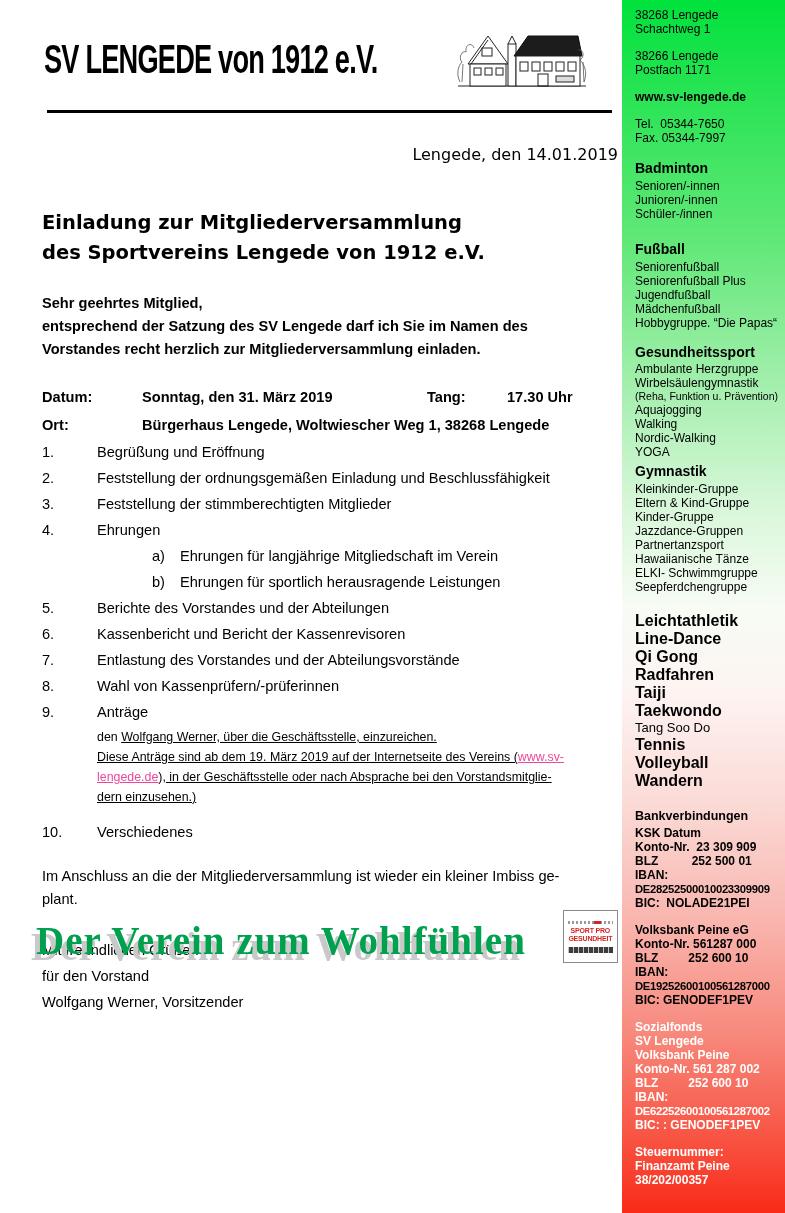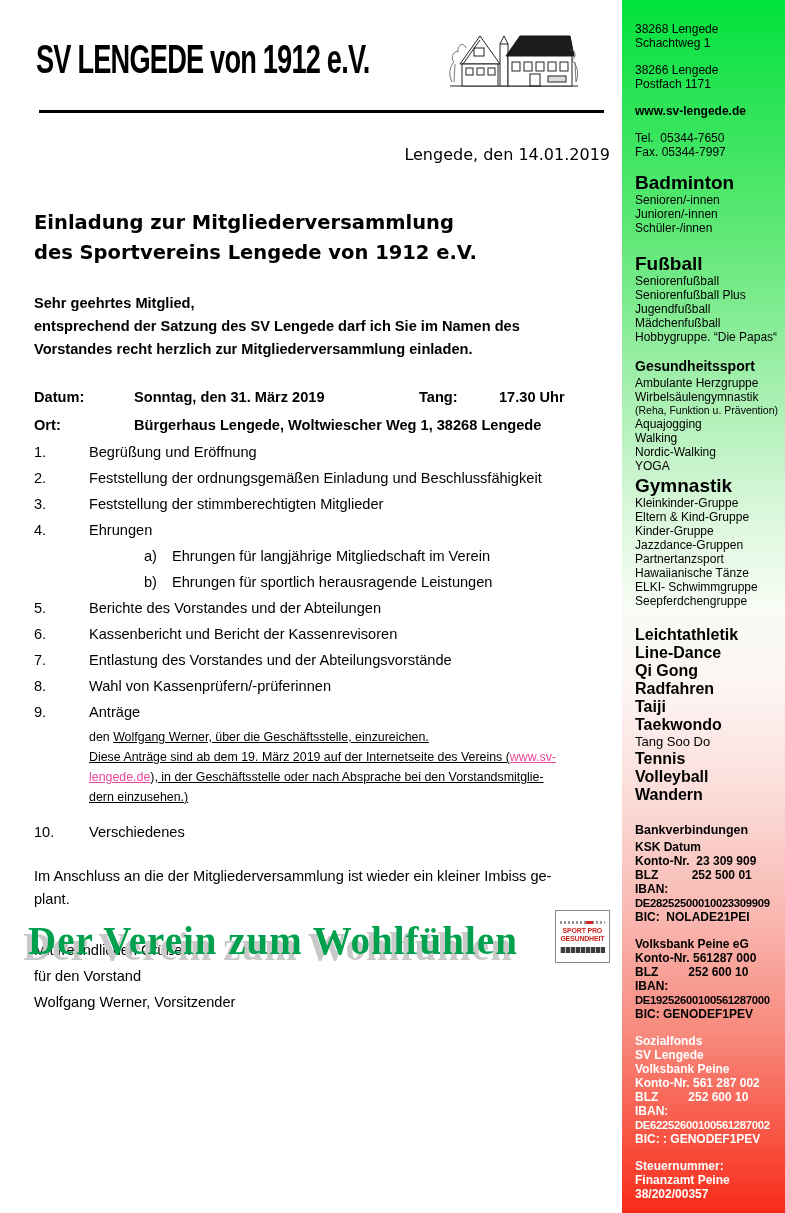--- a/index.html
+++ b/index.html
@@ -1,20 +1,20 @@
 <!DOCTYPE html>
 <html><head>
 <meta charset="utf-8">
 <style>
   html,body{margin:0;padding:0;}
   body{width:785px;height:1213px;background:#ffffff;font-family:"Liberation Sans",sans-serif;color:#000;}
   .page{position:relative;width:785px;height:1213px;overflow:hidden;background:#fff;}
 
   
-  .main{position:absolute;top:0;left:4px;width:622px;height:971px;}
+  .main{position:absolute;top:0;left:12px;width:622px;height:971px;}
   .header{display:flex;justify-content:space-between;align-items:flex-start;margin:24px 42px 0 32px;}
   .logo-wrap{width:388px;flex:none;margin-top:12px;}
   .logo{font-size:34px;font-weight:bold;letter-spacing:-1px;white-space:nowrap;
         transform:scale(0.80,1.18);transform-origin:left top;}
   .house{width:140px;height:74px;flex:none;}
   .rule{height:3px;background:#000;margin:12px 22px 0 35px;}
   .date{font-size:16px;text-align:right;margin:32px 16px 0 0;font-family:"DejaVu Sans",sans-serif;}
   .title{margin:44px 0 0 30px;font-size:19.5px;font-weight:bold;line-height:30px;font-family:"DejaVu Sans",sans-serif;}
   .intro{margin:24px 0 0 30px;font-size:14.6px;font-weight:bold;line-height:23px;white-space:nowrap;}
   .meta{margin:22px 0 0 30px;font-size:14.6px;font-weight:bold;}
@@ -45,32 +45,32 @@
          display:flex;flex-direction:column;align-items:center;justify-content:center;padding:2px;margin-left:8px;}
   .stamp .micro{height:3px;width:45px;flex:none;margin-bottom:3px;
          background:repeating-linear-gradient(90deg,#9a9a9a 0 2px,transparent 2px 4px);position:relative;}
   .stamp .micro::after{content:"";position:absolute;left:26px;top:0;width:7px;height:3px;background:#d42521;}
   .stamp .t{font-size:7px;font-weight:bold;color:#d42521;line-height:8px;letter-spacing:-0.2px;}
   .stamp .bar{height:6px;width:45px;flex:none;margin-top:4px;background:#3c3c3c;
          background-image:repeating-linear-gradient(90deg,rgba(255,255,255,.7) 0 1px,transparent 1px 5px);}
 
   
   .sidebar{position:absolute;top:0;right:0;width:163px;height:1213px;box-sizing:border-box;
-           padding:22px 3px 0 13px;overflow:hidden;
+           padding:8px 3px 0 13px;overflow:hidden;
            background:linear-gradient(180deg,
              #00e23c 0%, #2ae455 8%, #62e878 20%, #a5efae 32%, #d9f7da 42%,
              #f7fcf4 50%, #fdf4f2 57%, #fbdbd7 66%, #f9b5ae 76%, #f78a7e 85%,
              #f85948 93%, #f92a18 100%);}
   .sb-block{margin-bottom:13px;}
   .sb-block.tight{margin-bottom:2px;}
   .sb-block.loose{margin-bottom:18px;}
   .sb-block.white{color:#fff;}
   .sb-line{font-size:12px;line-height:14px;white-space:pre-wrap;}
   .s-b{font-weight:bold;}
-  .s-h{font-weight:bold;font-size:19px;line-height:21px;}
+  .s-h{font-weight:bold;font-size:14px;line-height:21px;}
   .s-h2{font-weight:bold;font-size:14px;line-height:19px;}
   .s-hb{font-weight:bold;font-size:16px;line-height:18px;}
   .s-mid{font-size:13px;line-height:16px;}
   .s-sm{font-size:10.5px;line-height:13px;}
   .s-bk{font-size:12.5px;line-height:16px;}
   .s-num{font-size:11.3px;letter-spacing:-0.3px;}
 </style>
 </head>
 <body>
 

